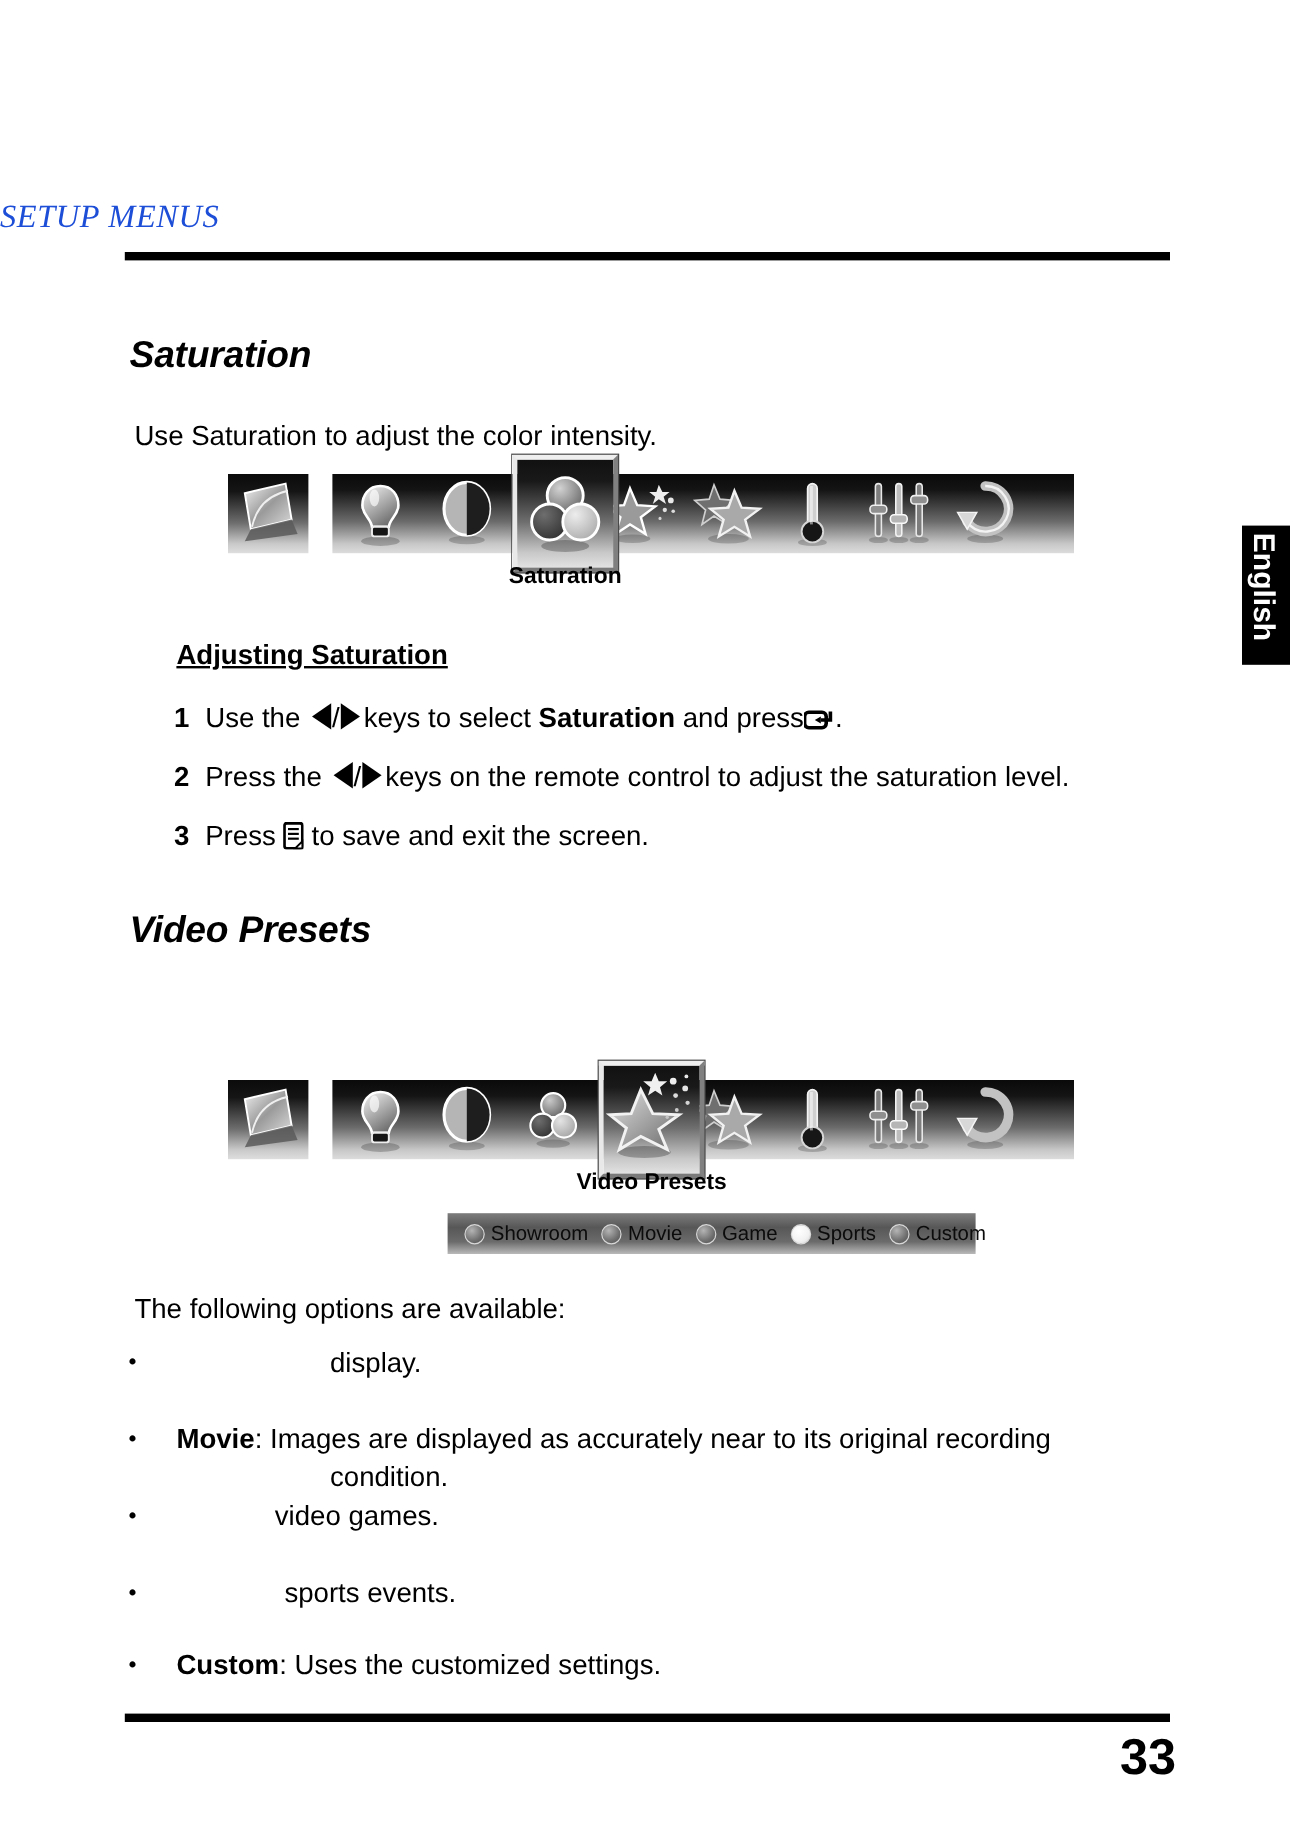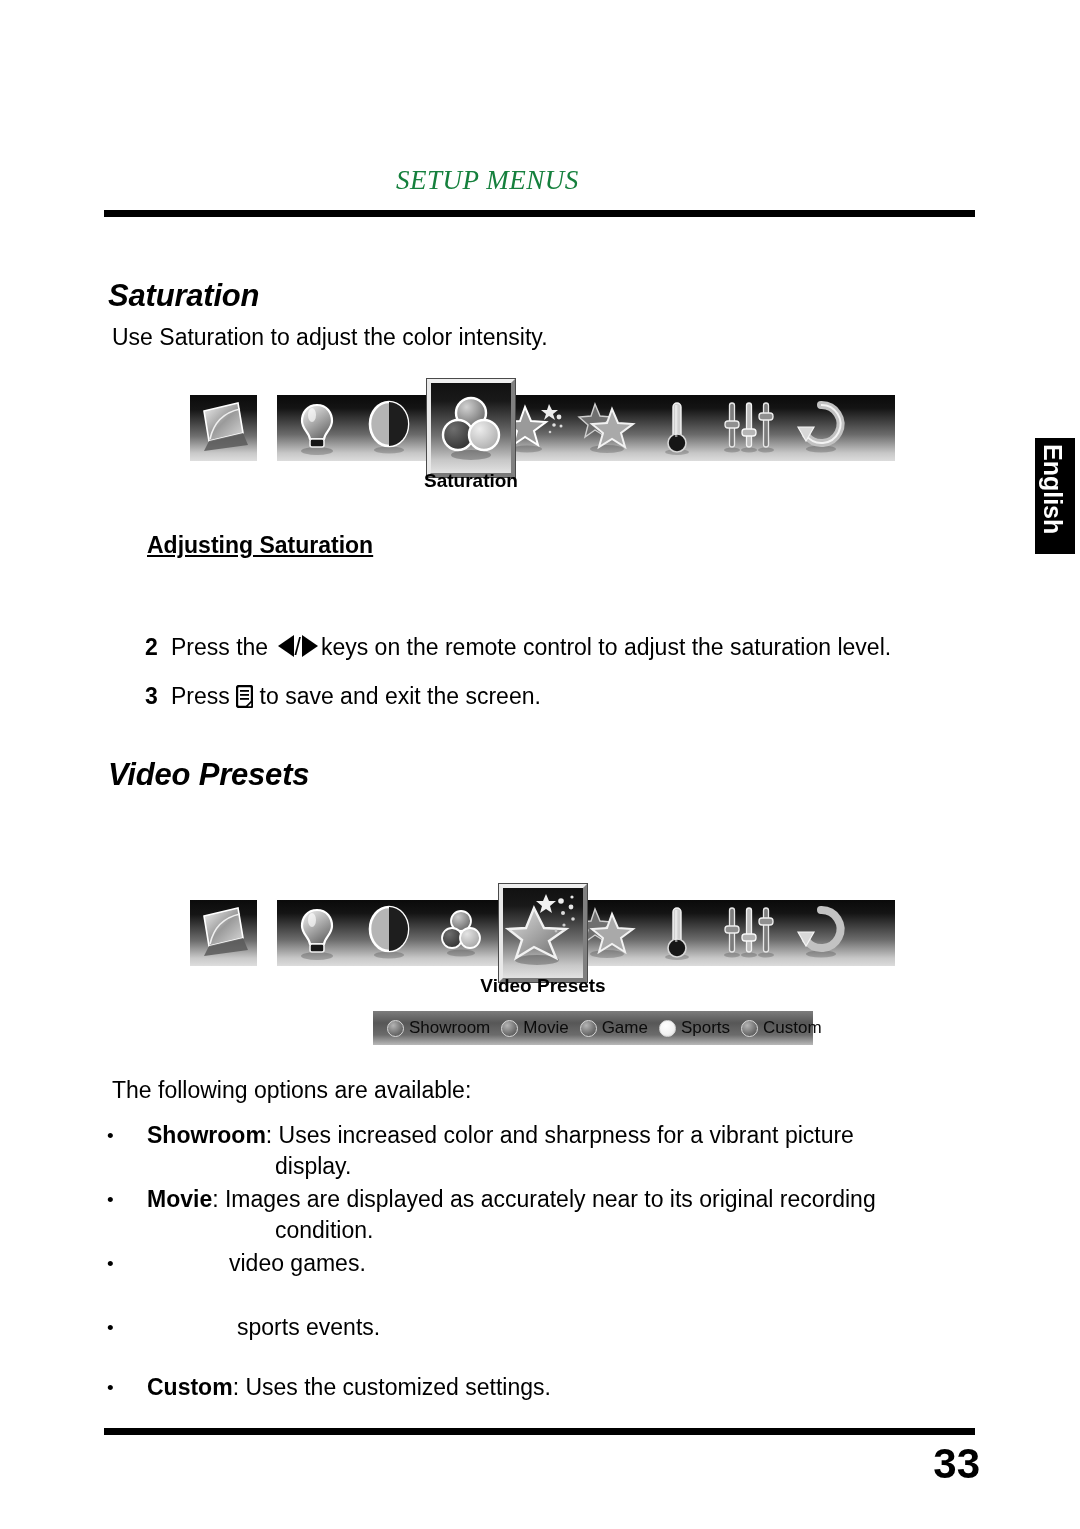--- a/index.html
+++ b/index.html
@@ -9,26 +9,26 @@
     font-family:"Liberation Sans", sans-serif;
     color:#000;
     position:relative;
     overflow:hidden;
   }
   .page{position:absolute;left:0;top:0;width:1080px;height:1529px;}
 
   
   .header-title{
     position:absolute;left:0;top:165px;width:975px;
-    text-align:center;
+    text-align:left;
     font-family:"Liberation Serif", serif;
     font-style:italic;
     font-size:27px;
     letter-spacing:.5px;
-    color:#15803d;
+    color:#1d4ed8;
   }
   .rule-top{
     position:absolute;left:104px;top:210px;width:871px;height:7px;background:#000;
   }
   .rule-bottom{
     position:absolute;left:104px;top:1428px;width:871px;height:7px;background:#000;
   }
   .page-number{
     position:absolute;right:100px;top:1440px;
     font-size:42px;font-weight:bold;
@@ -160,21 +160,21 @@
 <div class="page">
 
   <div class="header-title">SETUP MENUS</div>
   <div class="rule-top"></div>
 
   <div class="lang-tab">
     <span>English</span>
   </div>
 
   <div class="h1" style="left:108px;top:278px;">Saturation</div>
-  <div class="body-text" style="left:112px;top:322px;width:820px;">Use Saturation to adjust the color intensity.</div>
+  <div class="body-text" style="left:112px;top:348px;width:820px;">Use Saturation to adjust the color intensity.</div>
 
   <div class="osd" style="left:190px;top:395px;width:705px;height:66px;">
 
     <div class="osd-icon-box">
       <svg width="67" height="66" viewBox="0 0 67 66">
         <defs>
           <linearGradient id="s1scr" x1="0" y1="0" x2="1" y2="1">
             <stop offset="0" stop-color="#f2f2f2"></stop>
               <stop offset="0.5" stop-color="#9a9a9a"></stop>
               <stop offset="1" stop-color="#dcdcdc"></stop>
@@ -288,20 +288,31 @@
         <circle cx="27" cy="52" r="15" fill="url(#satc2)" stroke="#fff" stroke-width="2.4"></circle>
         <circle cx="53" cy="52" r="15" fill="url(#satc3)" stroke="#fff" stroke-width="2.4"></circle>
       </svg>
     </div>
 
     <div class="osd-label" style="left:200px;top:75px;width:162px;">Saturation</div>
   </div>
 
   <div class="sub-head" style="left:147px;top:532px;text-align:right;">Adjusting Saturation</div>
 
+  <div class="step" style="left:145px;top:583px;">
+    <span class="num">1</span><span>Use the</span>
+    <span class="glyph-left"></span>/<span class="glyph-right"></span><span>keys to select</span>
+    <span class="bold">Saturation</span>
+    <span>and press</span><span class="glyph-enter">
+      <svg width="26" height="18" viewBox="0 0 26 18">
+        <rect x="0.5" y="2.5" width="18" height="13" rx="3.5" fill="none" stroke="#000" stroke-width="3"></rect>
+        <polygon points="14,6 14,12 9,9" fill="#000"></polygon>
+        <path d="M14,9 L22,9 L22,2" fill="none" stroke="#000" stroke-width="3"></path>
+      </svg></span><span>.</span>
+  </div>
 
   <div class="step" style="left:145px;top:632px;">
     <span class="num">2</span><span>Press the</span>
     <span class="glyph-left"></span>/<span class="glyph-right"></span><span>keys on the remote control to adjust the saturation level.</span>
   </div>
 
   <div class="step" style="left:145px;top:681px;">
     <span class="num">3</span><span>Press</span>
     <span class="glyph-menu">
       <svg width="17" height="23" viewBox="0 0 17 23">
@@ -470,21 +481,20 @@
     <div class="opt">
       <span class="radio"></span>
       <span class="lbl">Custom</span>
     </div>
   </div>
 
   <div class="body-text" style="left:112px;top:1075px;width:820px;">The following options are available:</div>
 
   <div class="bullet-row" style="left:107px;top:1120px;width:860px;">
     <span class="dot">•</span>
-    <span class="bl"><span class="bold">Showroom</span><span>: Uses increased color and sharpness for a vibrant picture</span></span>
     <span class="cont">display.</span>
   </div>
 
   <div class="bullet-row" style="left:107px;top:1184px;width:880px;">
     <span class="dot">•</span>
     <span class="bl"><span class="bold">Movie</span><span>: Images are displayed as accurately near to its original recording</span></span>
     <span class="cont">condition.</span>
   </div>
 
   <div class="bullet-row" style="left:107px;top:1248px;width:880px;">

